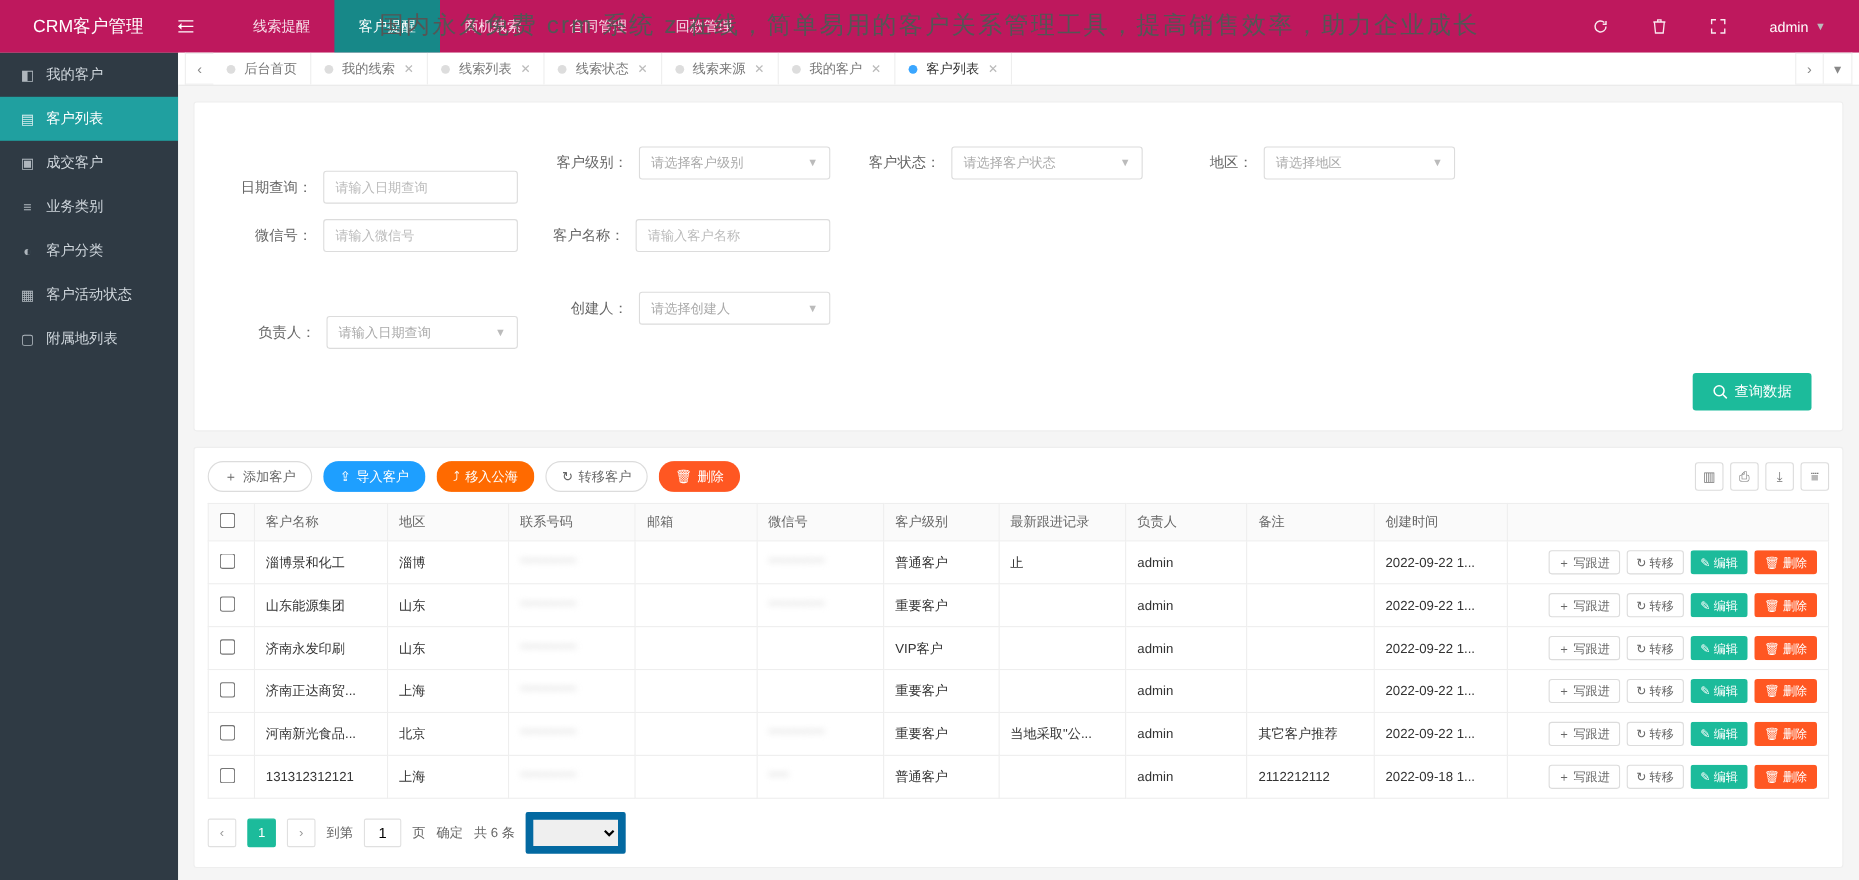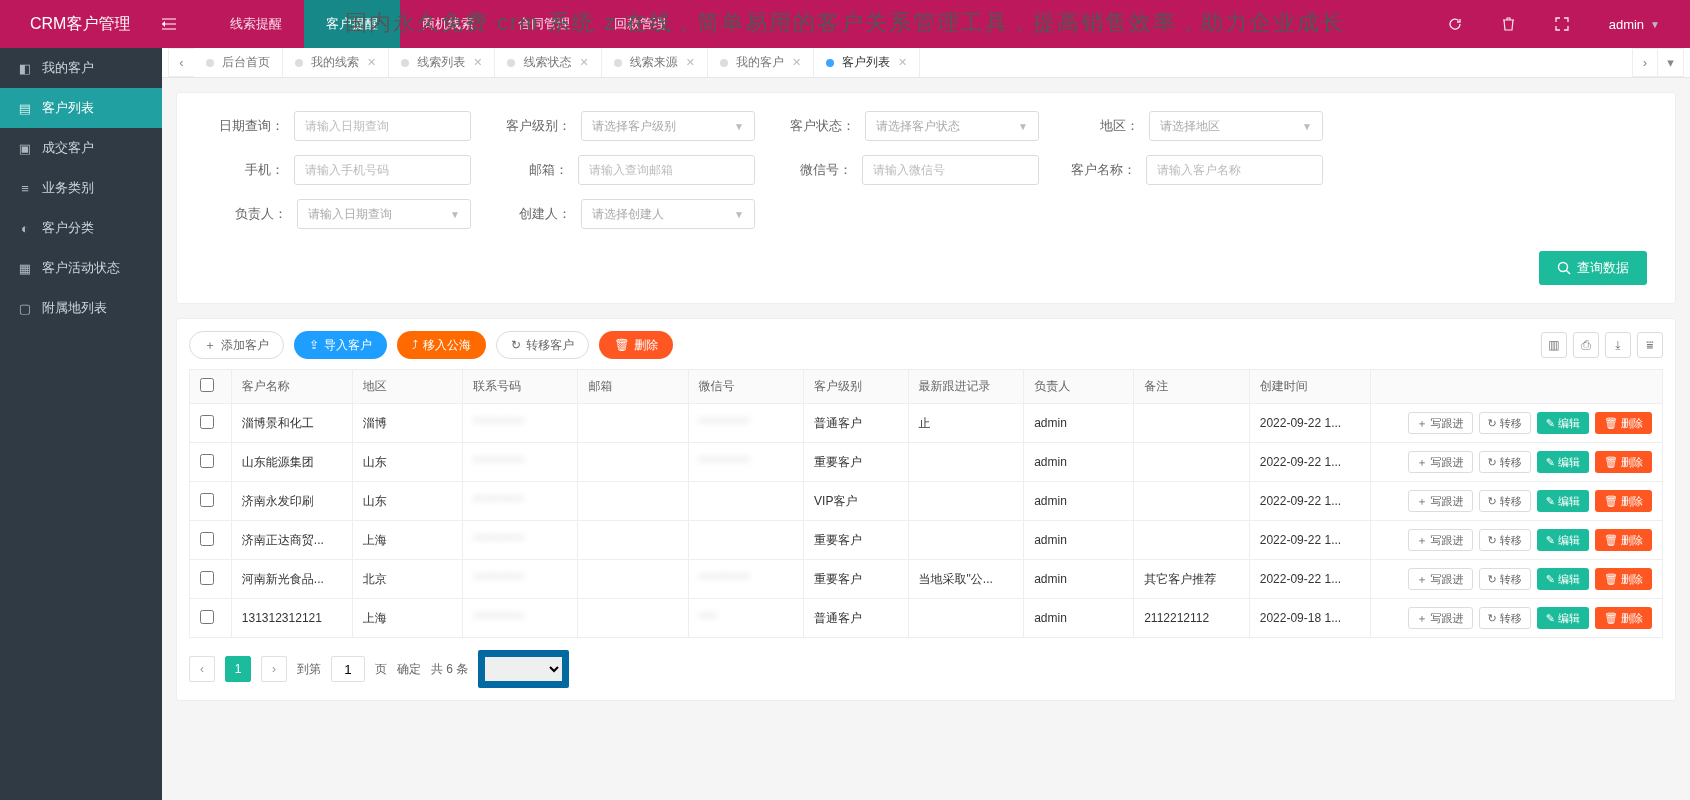--- a/index.html
+++ b/index.html
@@ -40,21 +40,21 @@
 .tab-btn { width: 26px; display: flex; align-items: center; justify-content: center; border: 1px solid #eee; cursor: pointer; color: #888; border-left: none; }
 
 .content { flex: 1; overflow: auto; padding: 14px; }
 
 
 .panel { background: #fff; border: 1px solid #eee; border-radius: 3px; padding: 18px 28px 18px 10px; margin-bottom: 14px; }
 .panel-title { font-size: 16px; color: #444; padding-left: 80px; margin-bottom: 14px; }
 .form-rows { display: flex; flex-direction: column; gap: 14px; }
 .form-row { display: flex; gap: 0; }
 .form-cell { display: flex; align-items: center; width: 284px; }
-.form-cell.first { margin-left: 0; }
+.form-cell.first { margin-left: 0; margin-top: 44px; }
 .flabel { width: 110px; text-align: right; padding-right: 10px; color: #666; font-size: 13px; }
 .finput, .fselect { flex: 1; height: 30px; border: 1px solid #dcdcdc; border-radius: 3px; padding: 0 10px; font-size: 12px; color: #333; background: #fff; }
 .fselect { display: flex; align-items: center; justify-content: space-between; cursor: pointer; color: #aaa; }
 .fselect span:first-child { flex: 1; }
 .caret { color: #bbb; font-size: 10px; }
 .finput::placeholder { color: #bbb; }
 .panel-actions { display: flex; justify-content: flex-end; margin-top: 22px; }
 .btn-primary { background: #1cbb9b; color: #fff; border: none; border-radius: 3px; height: 34px; padding: 0 18px; display: flex; align-items: center; gap: 6px; cursor: pointer; font-size: 13px; }
 
 
@@ -251,28 +251,20 @@
                 </div>
               <div class="form-cell">
                   <span class="flabel">地区：</span>
                   <div class="fselect">
                     <span>请选择地区</span>
                     <span class="caret">▼</span>
                   </div>
                 </div>
             </div>
             <div class="form-row">
-              <div class="form-cell first">
-                  <span class="flabel">手机：</span>
-                  <input class="finput" placeholder="请输入手机号码" style="">
-                </div>
-              <div class="form-cell">
-                  <span class="flabel">邮箱：</span>
-                  <input class="finput" placeholder="请输入查询邮箱" style="">
-                </div>
               <div class="form-cell">
                   <span class="flabel">微信号：</span>
                   <input class="finput" placeholder="请输入微信号" style="">
                 </div>
               <div class="form-cell">
                   <span class="flabel">客户名称：</span>
                   <input class="finput" placeholder="请输入客户名称" style="">
                 </div>
             </div>
             <div class="form-row">

